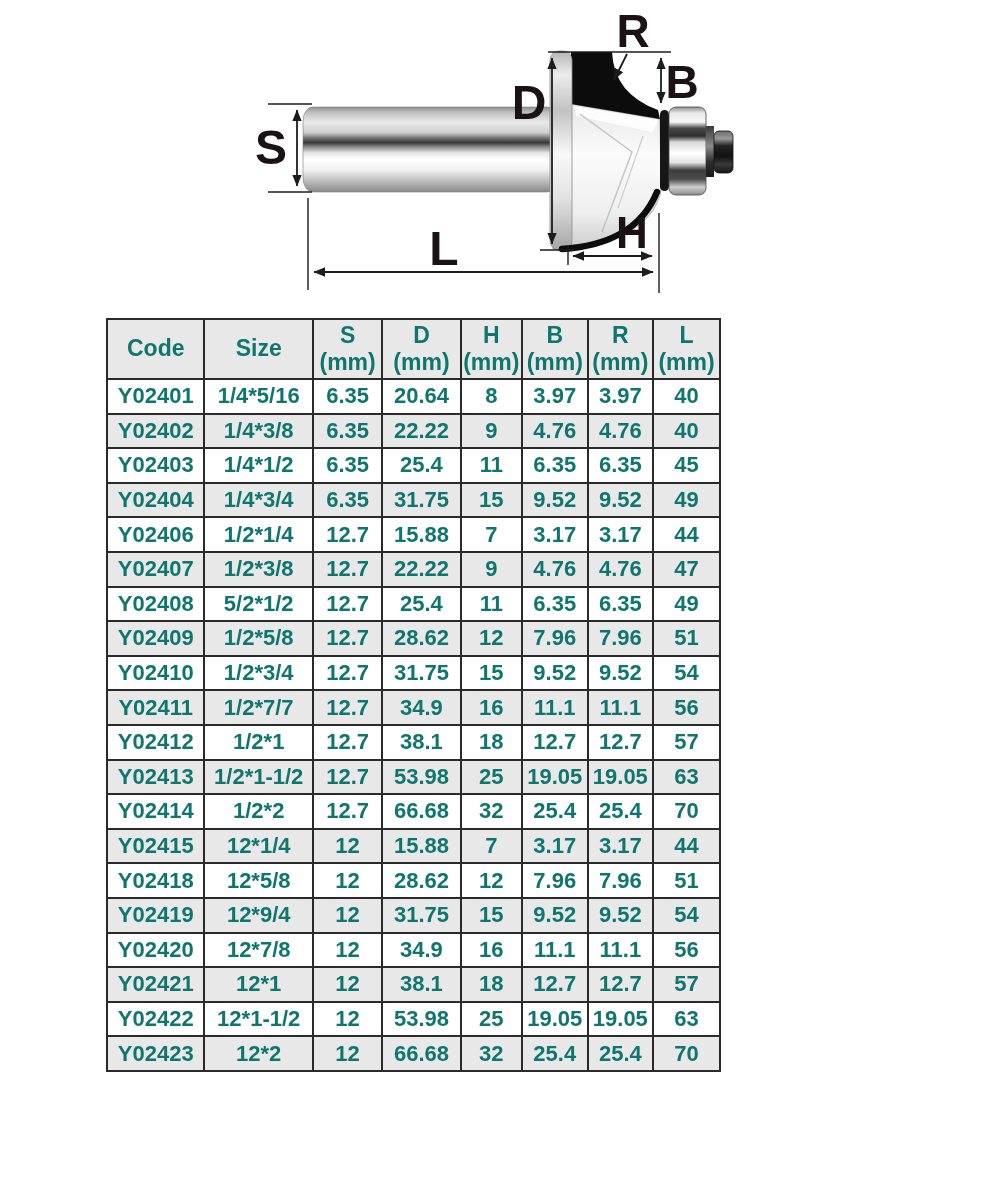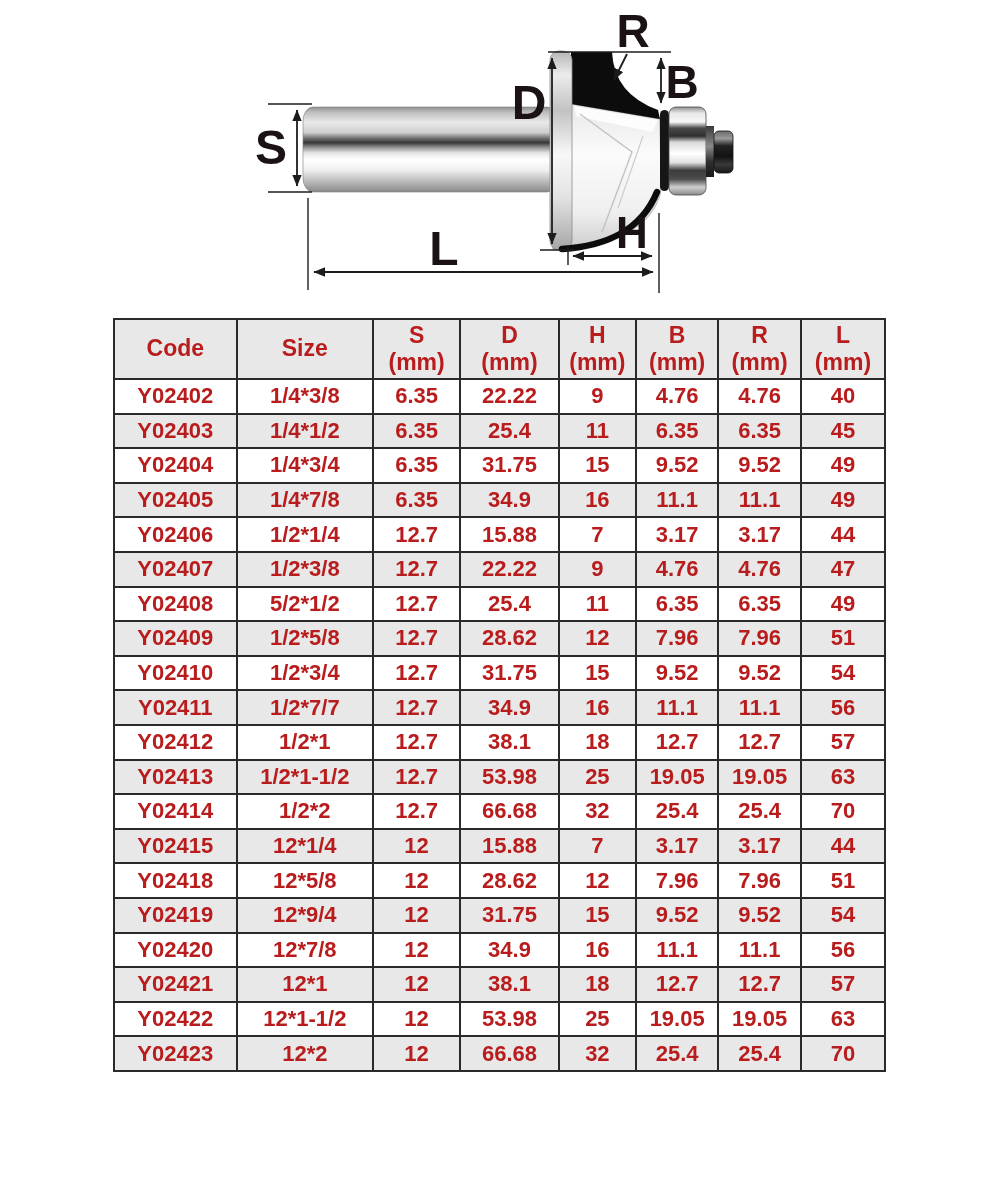--- a/index.html
+++ b/index.html
@@ -6,23 +6,23 @@
   body{
     width:1000px;height:1200px;position:relative;background:#ffffff;
     font-family:"Liberation Sans",sans-serif;overflow:hidden;
   }
   .diagram{position:absolute;left:0;top:0;width:1000px;height:305px;}
   .dim-label{font-family:"Liberation Sans",sans-serif;font-weight:bold;fill:#1b1216;}
   .dim-line{stroke:#1c1c1c;stroke-width:1.8;fill:none;}
   .ext-line{stroke:#1c1c1c;stroke-width:1.4;fill:none;}
 
   table.spec-table{
-    position:absolute;left:113px;top:318px;width:773px;
+    position:absolute;left:106px;top:318px;width:615px;
     border-collapse:collapse;table-layout:fixed;
-    font-weight:bold;color:#b91c1c;
+    font-weight:bold;color:#0f766e;
   }
   .spec-table th,.spec-table td{
     border:2px solid #2a2a2a;text-align:center;vertical-align:middle;
     padding:0;overflow:hidden;white-space:nowrap;
   }
   .spec-table thead th{background:#e8e8e8;font-size:23px;}
   .hdr{display:flex;flex-direction:column;justify-content:center;align-items:center;height:58px;line-height:1.18;}
   .h-unit:empty{display:none;}
   .spec-table tbody td{height:32.6px;font-size:22px;background:#ffffff;}
   .spec-table tbody tr:nth-child(even) td{background:#e8e8e8;}
@@ -196,20 +196,30 @@
       <th>
           <div class="hdr">
         <span class="h-label">L</span>
         <span class="h-unit">(mm)</span>
           </div>
         </th>
     </tr>
   </thead>
   <tbody>
       <tr>
+        <td>Y02401</td>
+        <td>1/4*5/16</td>
+        <td>6.35</td>
+        <td>20.64</td>
+        <td>8</td>
+        <td>3.97</td>
+        <td>3.97</td>
+        <td>40</td>
+      </tr>
+      <tr>
         <td>Y02402</td>
         <td>1/4*3/8</td>
         <td>6.35</td>
         <td>22.22</td>
         <td>9</td>
         <td>4.76</td>
         <td>4.76</td>
         <td>40</td>
       </tr>
       <tr>
@@ -226,30 +236,20 @@
         <td>Y02404</td>
         <td>1/4*3/4</td>
         <td>6.35</td>
         <td>31.75</td>
         <td>15</td>
         <td>9.52</td>
         <td>9.52</td>
         <td>49</td>
       </tr>
       <tr>
-        <td>Y02405</td>
-        <td>1/4*7/8</td>
-        <td>6.35</td>
-        <td>34.9</td>
-        <td>16</td>
-        <td>11.1</td>
-        <td>11.1</td>
-        <td>49</td>
-      </tr>
-      <tr>
         <td>Y02406</td>
         <td>1/2*1/4</td>
         <td>12.7</td>
         <td>15.88</td>
         <td>7</td>
         <td>3.17</td>
         <td>3.17</td>
         <td>44</td>
       </tr>
       <tr>

